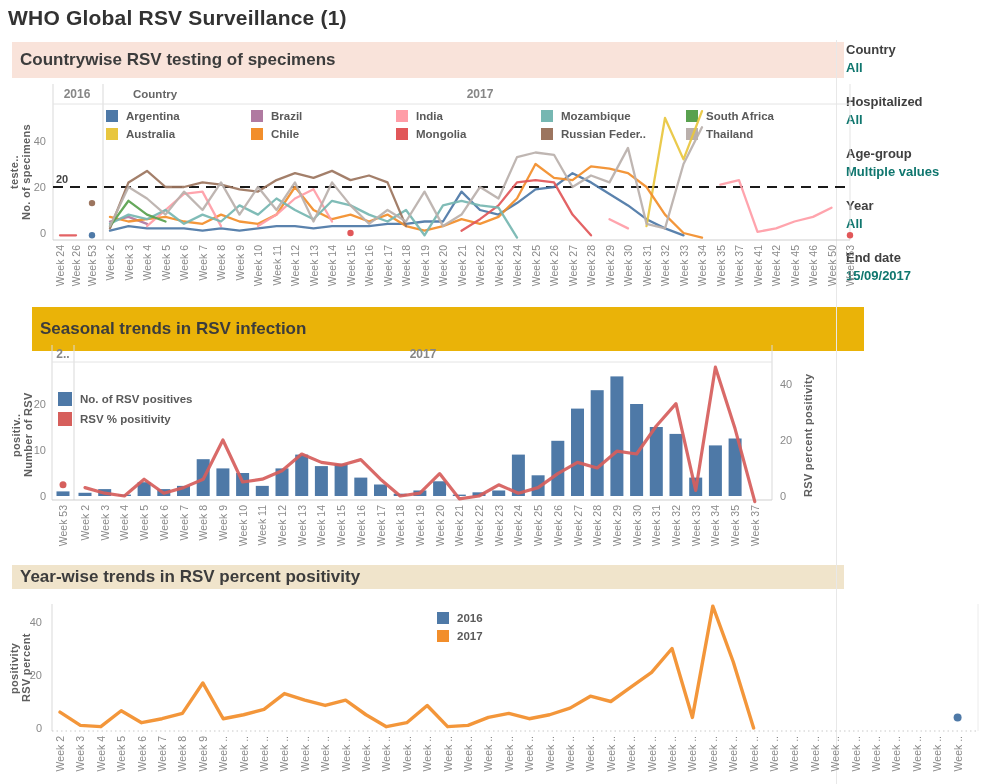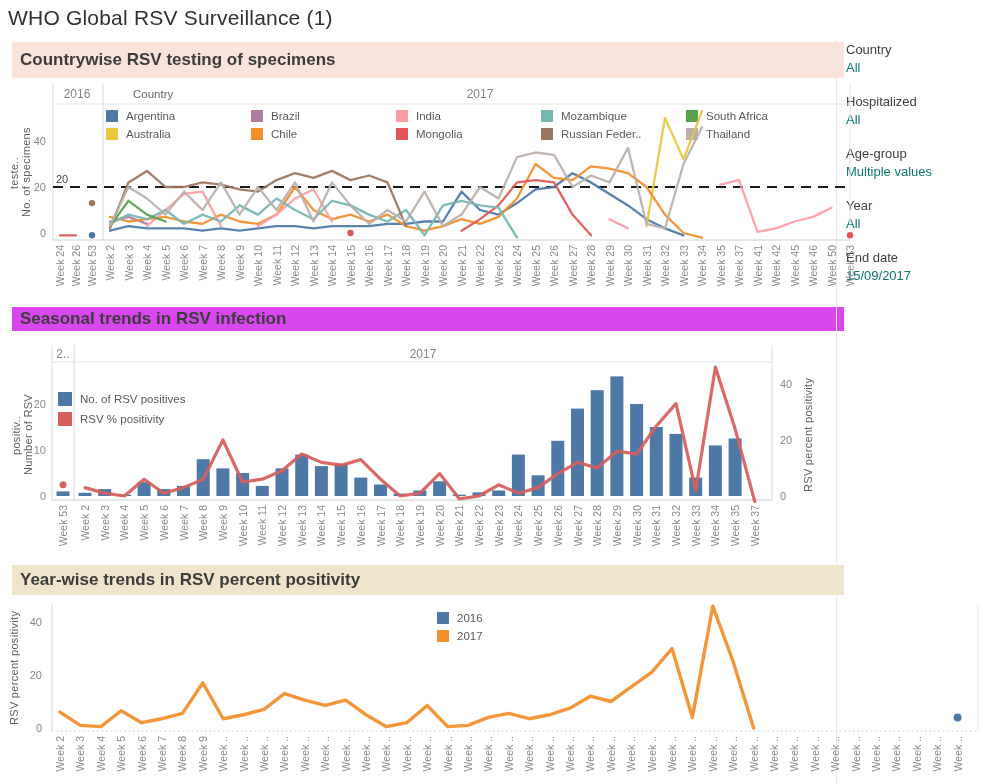--- a/index.html
+++ b/index.html
@@ -1,24 +1,24 @@
 <!DOCTYPE html>
 <html><head>
 <meta charset="utf-8">
 <style>
   html,body{margin:0;padding:0;}
   body{width:984px;height:784px;overflow:hidden;background:#ffffff;
        font-family:"Liberation Sans",sans-serif;position:relative;}
-  .abs{position:absolute;}
+  .abs{position:absolute;font-weight:bold;}
   #main-title{left:8px;top:6px;font-size:21px;color:#323232;letter-spacing:.2px;}
   .section-header{left:12px;width:832px;height:36px;display:flex;align-items:center;
       padding-left:8px;box-sizing:border-box;font-size:17px;font-weight:600;color:#3c3c3c;}
   #hdr1{top:42px;background:#f9e3da;}
-  #hdr2{top:307px;background:#d946ef;height:24px;}
-  #hdr3{top:565px;background:#f0e4cb;height:30px;align-items:center;}
+  #hdr2{top:307px;background:#eab308;height:44px;margin-left:20px;}
+  #hdr3{top:565px;background:#f0e4cb;height:24px;align-items:center;}
   .yr-label{font-size:12px;color:#868686;text-align:center;}
   .y-axis-label{font-size:11px;color:#5f5f5f;writing-mode:vertical-lr;transform:rotate(180deg);
       text-align:center;letter-spacing:.3px;}
   .legend-grid{display:grid;grid-auto-flow:column;grid-template-rows:repeat(2,18px);
       grid-template-columns:repeat(5,145px);}
   .legend-col{display:flex;flex-direction:column;gap:6px;}
   .legend-item{display:flex;align-items:center;font-size:11.5px;color:#5a5a5a;white-space:nowrap;}
   .swatch{width:12px;height:12px;margin-right:8px;flex:0 0 auto;}
   .swatch.big{width:14px;height:14px;}
   #legend1-title{font-size:11.5px;color:#666;}

